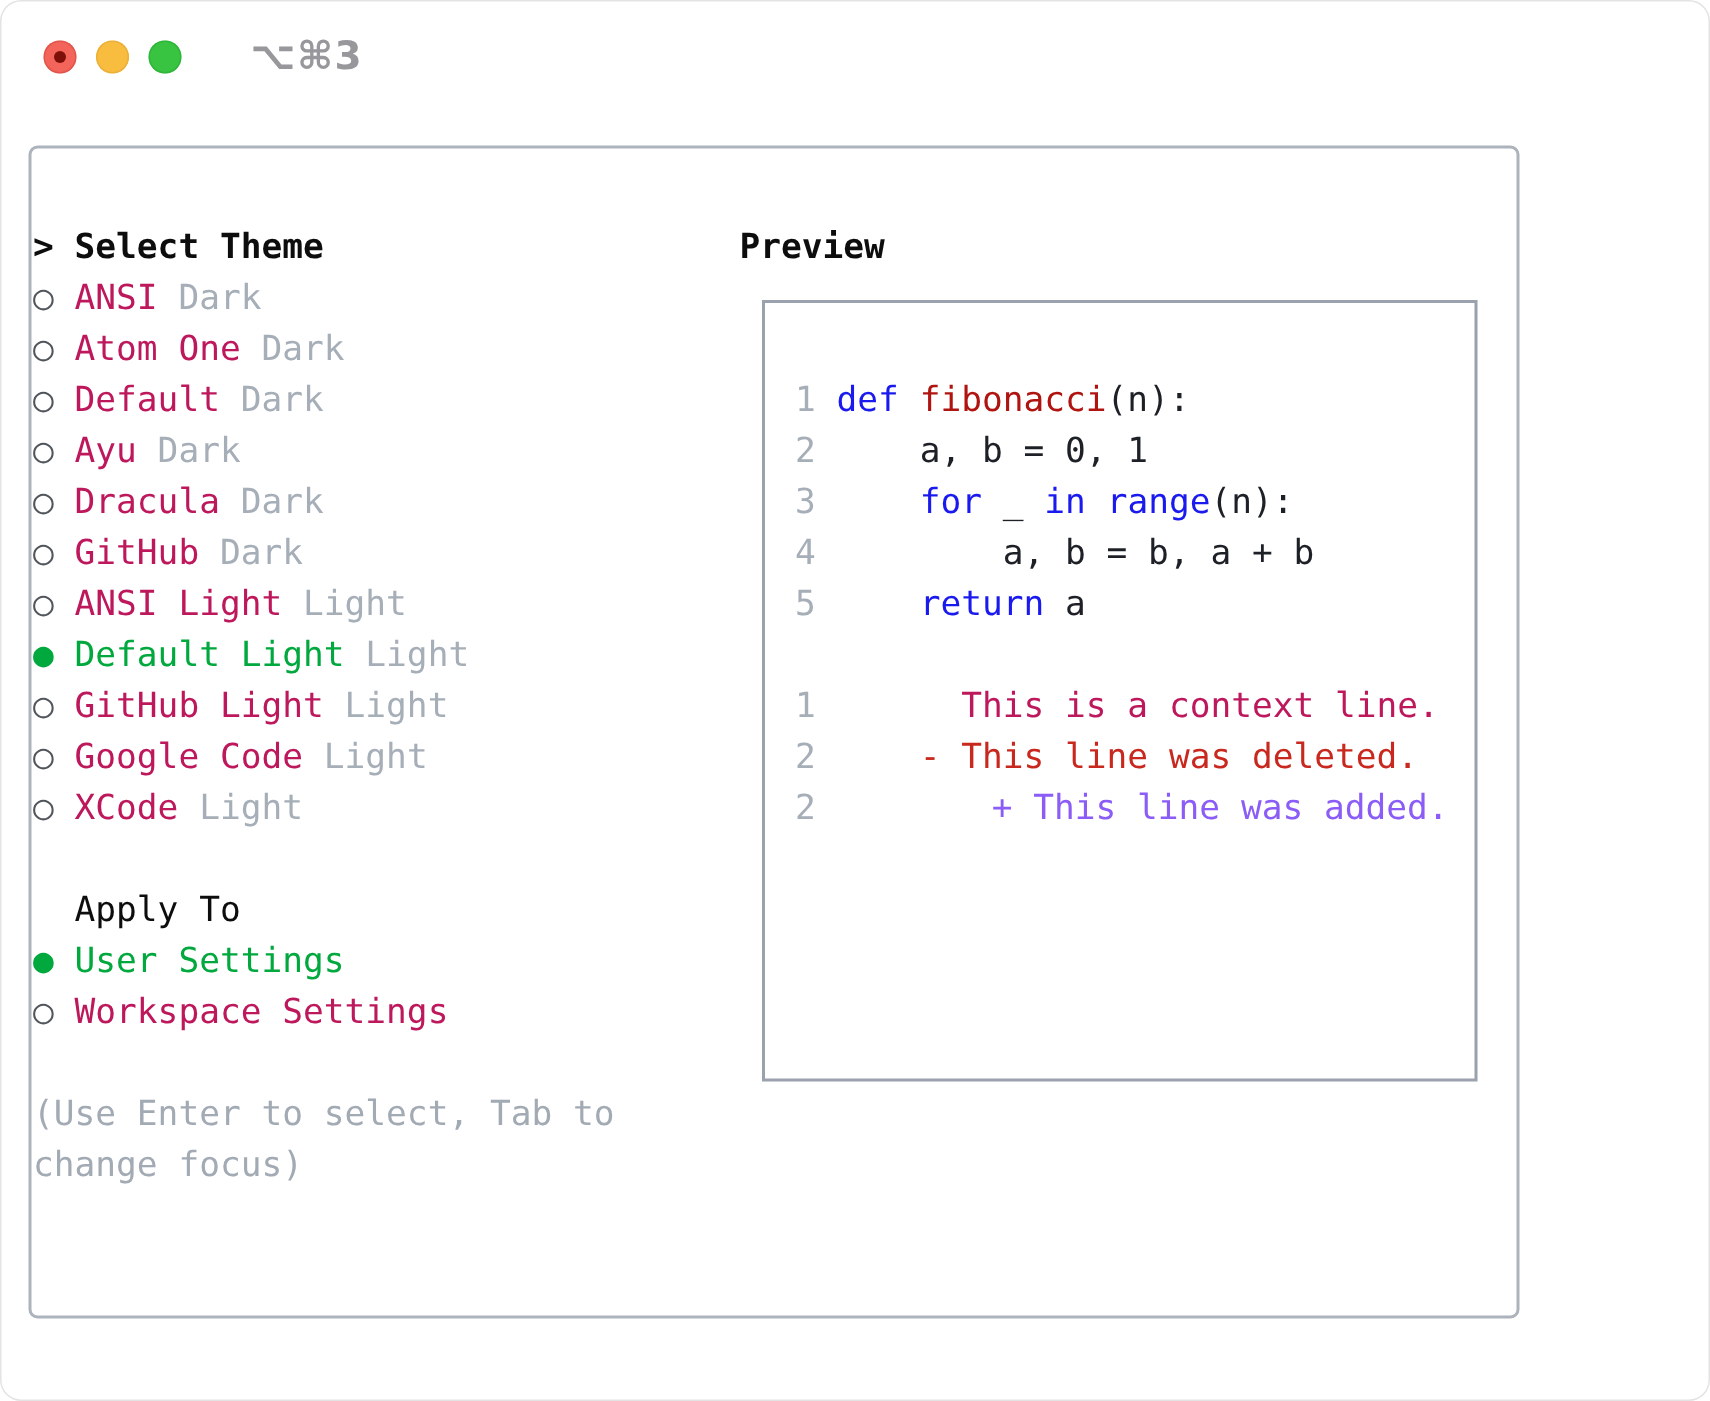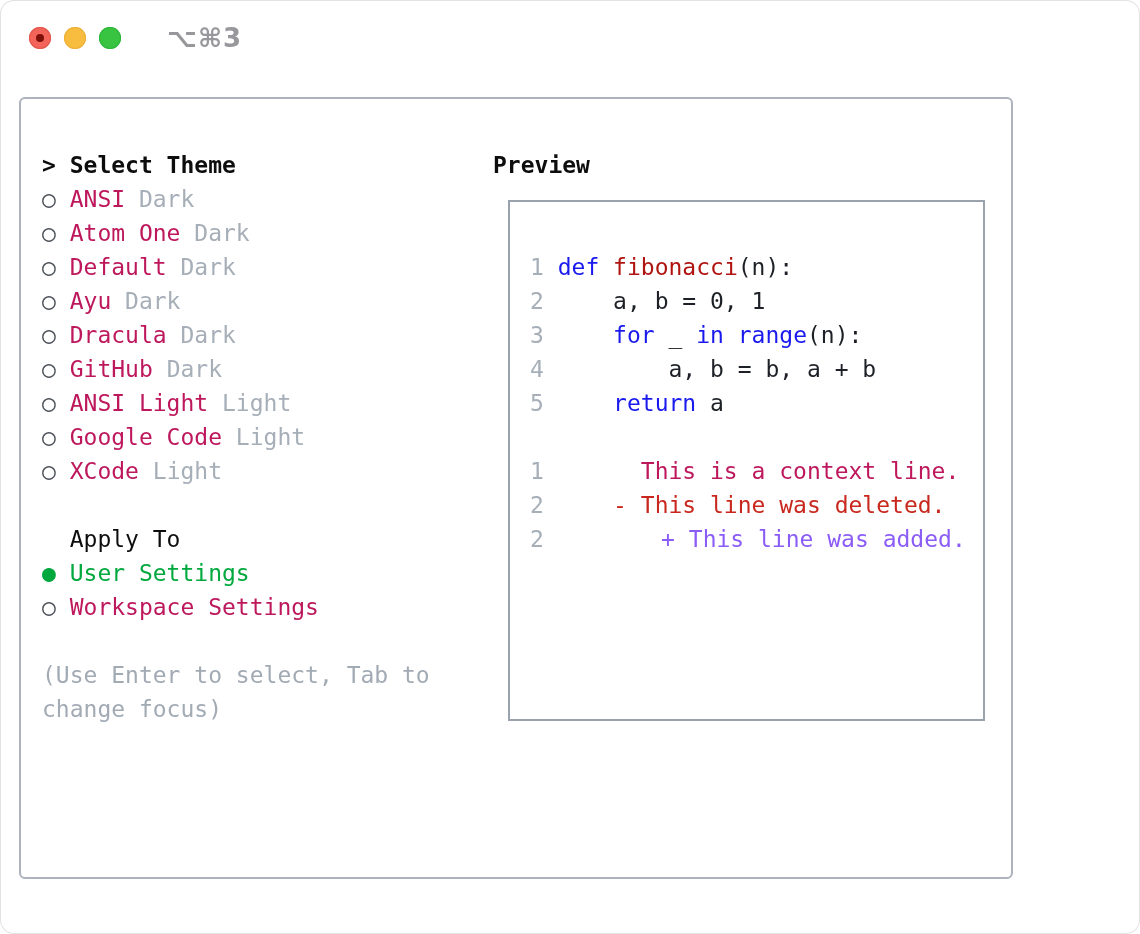--- a/index.html
+++ b/index.html
@@ -25,21 +25,21 @@
   }
   
   .main-box{
     position:absolute;left:19px;top:97px;width:994px;height:782px;
     border:2px solid #adb3bd;border-radius:6px;box-sizing:border-box;
     background:#ffffff;
   }
   .row{height:34px;line-height:34px;font-size:23px;white-space:pre;color:#383c44;}
   .spacer{height:34px;}
   
-  .left-col{position:absolute;left:21px;top:49px;}
+  .left-col{position:absolute;left:1px;top:49px;}
   .list-header{font-weight:700;color:#0d0d0d;}
   .list-header .hdr-prefix{color:#0d0d0d;font-weight:700;display:inline-block;width:2ch;}
   .marker{display:inline-block;width:2ch;color:#51565d;}
   .marker.sel{color:#00a83e;}
   .tname{color:#be185d;}
   .tname.sel{color:#00a83e;}
   .badge{color:#a6aeb8;}
   .help-line{color:#a2aab4;}
   
   .preview-header{
@@ -79,20 +79,22 @@
       <div class="row list-header"><span class="hdr-prefix">&gt;</span><span>Select Theme</span></div>
 
       <div>
           <div class="row"><span class="marker">○</span><span class="tname">ANSI</span><span class="badge"> Dark</span></div>
           <div class="row"><span class="marker">○</span><span class="tname">Atom One</span><span class="badge"> Dark</span></div>
           <div class="row"><span class="marker">○</span><span class="tname">Default</span><span class="badge"> Dark</span></div>
           <div class="row"><span class="marker">○</span><span class="tname">Ayu</span><span class="badge"> Dark</span></div>
           <div class="row"><span class="marker">○</span><span class="tname">Dracula</span><span class="badge"> Dark</span></div>
           <div class="row"><span class="marker">○</span><span class="tname">GitHub</span><span class="badge"> Dark</span></div>
           <div class="row"><span class="marker">○</span><span class="tname">ANSI Light</span><span class="badge"> Light</span></div>
+          <div class="row"><span class="marker sel">●</span><span class="tname sel">Default Light</span><span class="badge"> Light</span></div>
+          <div class="row"><span class="marker">○</span><span class="tname">GitHub Light</span><span class="badge"> Light</span></div>
           <div class="row"><span class="marker">○</span><span class="tname">Google Code</span><span class="badge"> Light</span></div>
           <div class="row"><span class="marker">○</span><span class="tname">XCode</span><span class="badge"> Light</span></div>
         </div>
 
       <div class="spacer"></div>
 
       <div class="row"><span class="marker"> </span><span style="color:#0d0d0d">Apply To</span></div>
 
       <div>
           <div class="row"><span class="marker sel">●</span><span class="tname sel">User Settings</span></div>

